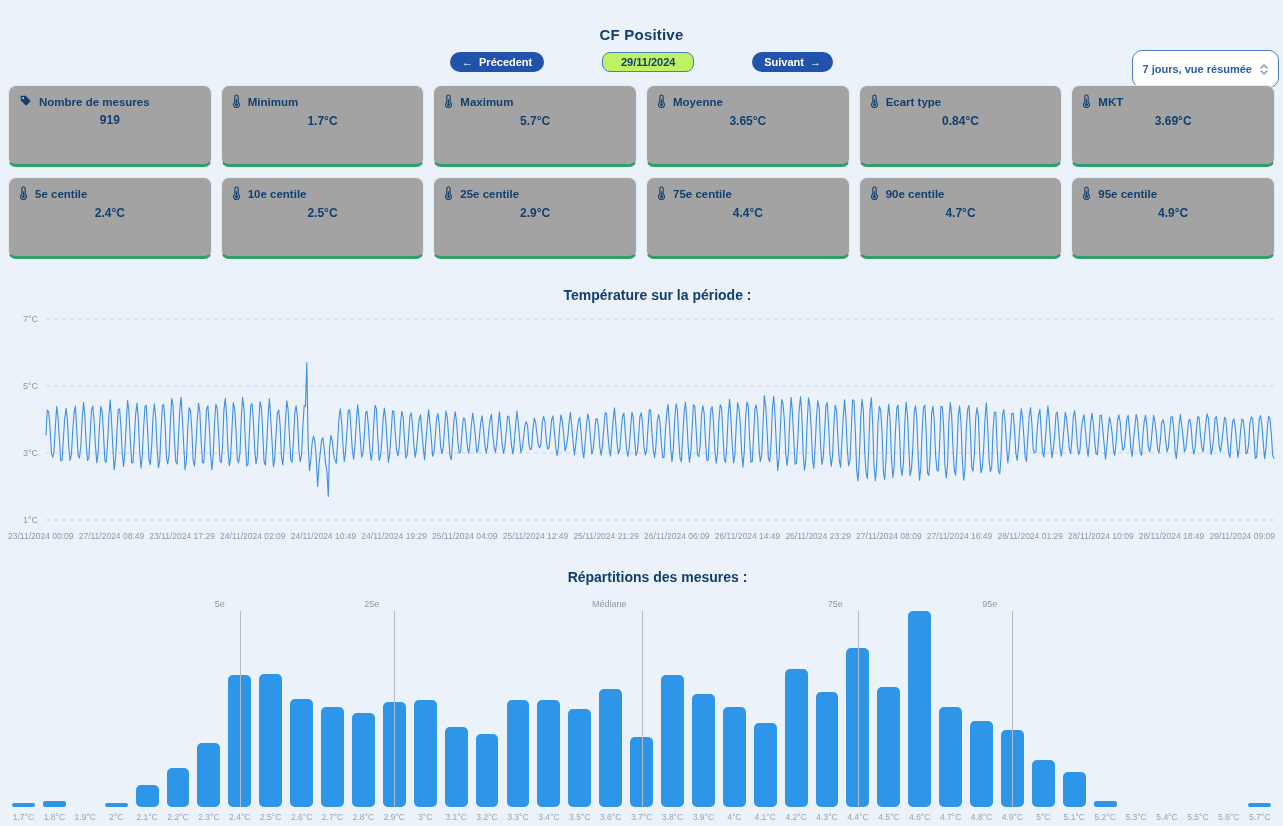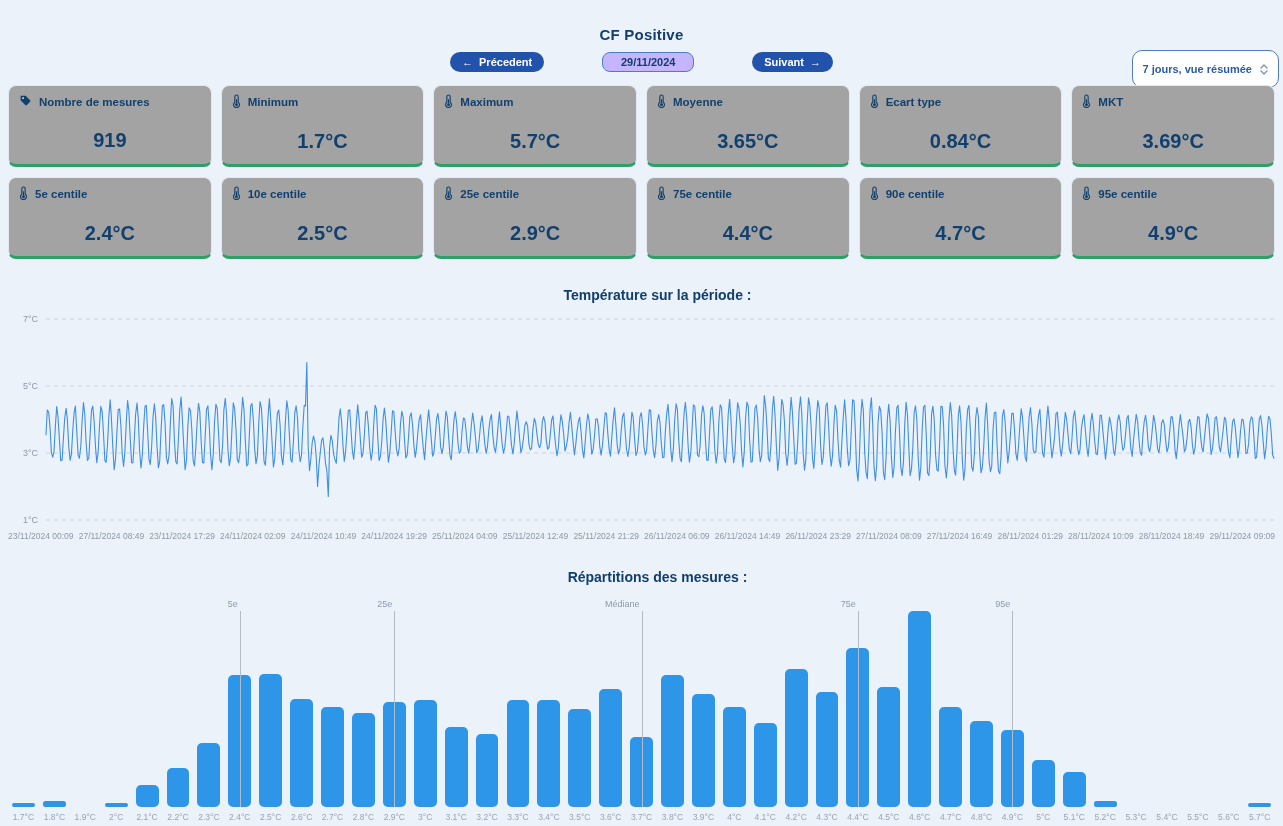--- a/index.html
+++ b/index.html
@@ -20,58 +20,58 @@
   }
   .btn {
     display:inline-flex; align-items:center; gap:6px;
     background:#2253ac; color:#fff; border:none; border-radius:10px;
     font-size:11px; font-weight:bold; padding:4px 12px; cursor:pointer;
     font-family:"Liberation Sans", sans-serif;
   }
   .btn .arrow { font-size:11px; line-height:1; }
   .date-input {
     width:92px; text-align:center; font-size:11px; font-weight:bold; color:#123e6e;
-    border:1.5px solid #4f7cc7; border-radius:8px; padding:3px 0; background:#c4b5fd;
+    border:1.5px solid #4f7cc7; border-radius:8px; padding:3px 0; background:#bef264;
     font-family:"Liberation Sans", sans-serif; outline:none;
   }
   .range-select {
     position:absolute; right:4px; top:-1px;
     display:inline-flex; align-items:center; gap:8px;
     background:#fff; border:1.5px solid #4f7cc7; border-radius:10px;
     padding:12px 10px; font-size:11px; font-weight:bold; color:#2b5ba8; cursor:pointer;
   }
   
   .cards {
     display:grid; grid-template-columns:repeat(6,1fr); gap:10px 9px;
     margin:12px 8px 0 8px;
   }
   .card {
     background:#a3a3a3; border:1px solid #e2e9f2; border-bottom:3px solid #2f9e68;
     border-radius:8px; height:82px; padding:8px 10px; position:relative;
   }
   .card-head { display:flex; align-items:center; gap:7px; font-size:11.5px; font-weight:bold; color:#11406e; }
-  .card-value { text-align:center; margin-top:20px; font-size:20px; font-weight:bold; color:#11406e; }
+  .card-value { text-align:center; margin-top:4px; font-size:12px; font-weight:bold; color:#11406e; }
   
   .section-title { text-align:center; font-size:14px; font-weight:bold; color:#123e6e;padding-left:32px; }
   .section-title.line { margin-top:28px; }
   .section-title.bars { margin-top:28px; }
   
   .line-chart-wrap { position:relative; width:1283px; height:218px; margin-top:8px; }
   .line-chart-wrap svg { display:block; }
   .xlabels {
     display:flex; justify-content:space-between;
     margin:2px 8px 0 8px; font-size:8.5px; color:#8f98a8;align-items:flex-end;
   }
   
   .hist-wrap { position:relative; margin:14px 8px 0 8px; height:208px; }
   .hist-bars { position:absolute; left:0; right:0; bottom:0; top:0; display:flex; align-items:flex-end; }
   .hcol { flex:1; display:flex; justify-content:center; align-items:flex-end; height:100%; }
   .hbar { width:74%; background:#2e96e8; border-radius:5px; }
   .marker { position:absolute; top:12px; bottom:0; width:0; border-left:1px solid #b3bbc6; }
-  .mlabel { position:absolute; right:3px; top:-12px; font-size:9px; color:#8f98a8; white-space:nowrap; }
+  .mlabel { position:absolute; right:16px; top:-12px; font-size:9px; color:#8f98a8; white-space:nowrap; }
   .hist-xlabels { display:flex; margin:5px 8px 0 8px; }
   .hist-xlabels span { flex:1; text-align:center; font-size:8.5px; color:#9aa3b2; white-space:nowrap; }
 </style>
 </head>
 <body>
 
 <div>
 
   <div class="page-title">CF Positive</div>
 

